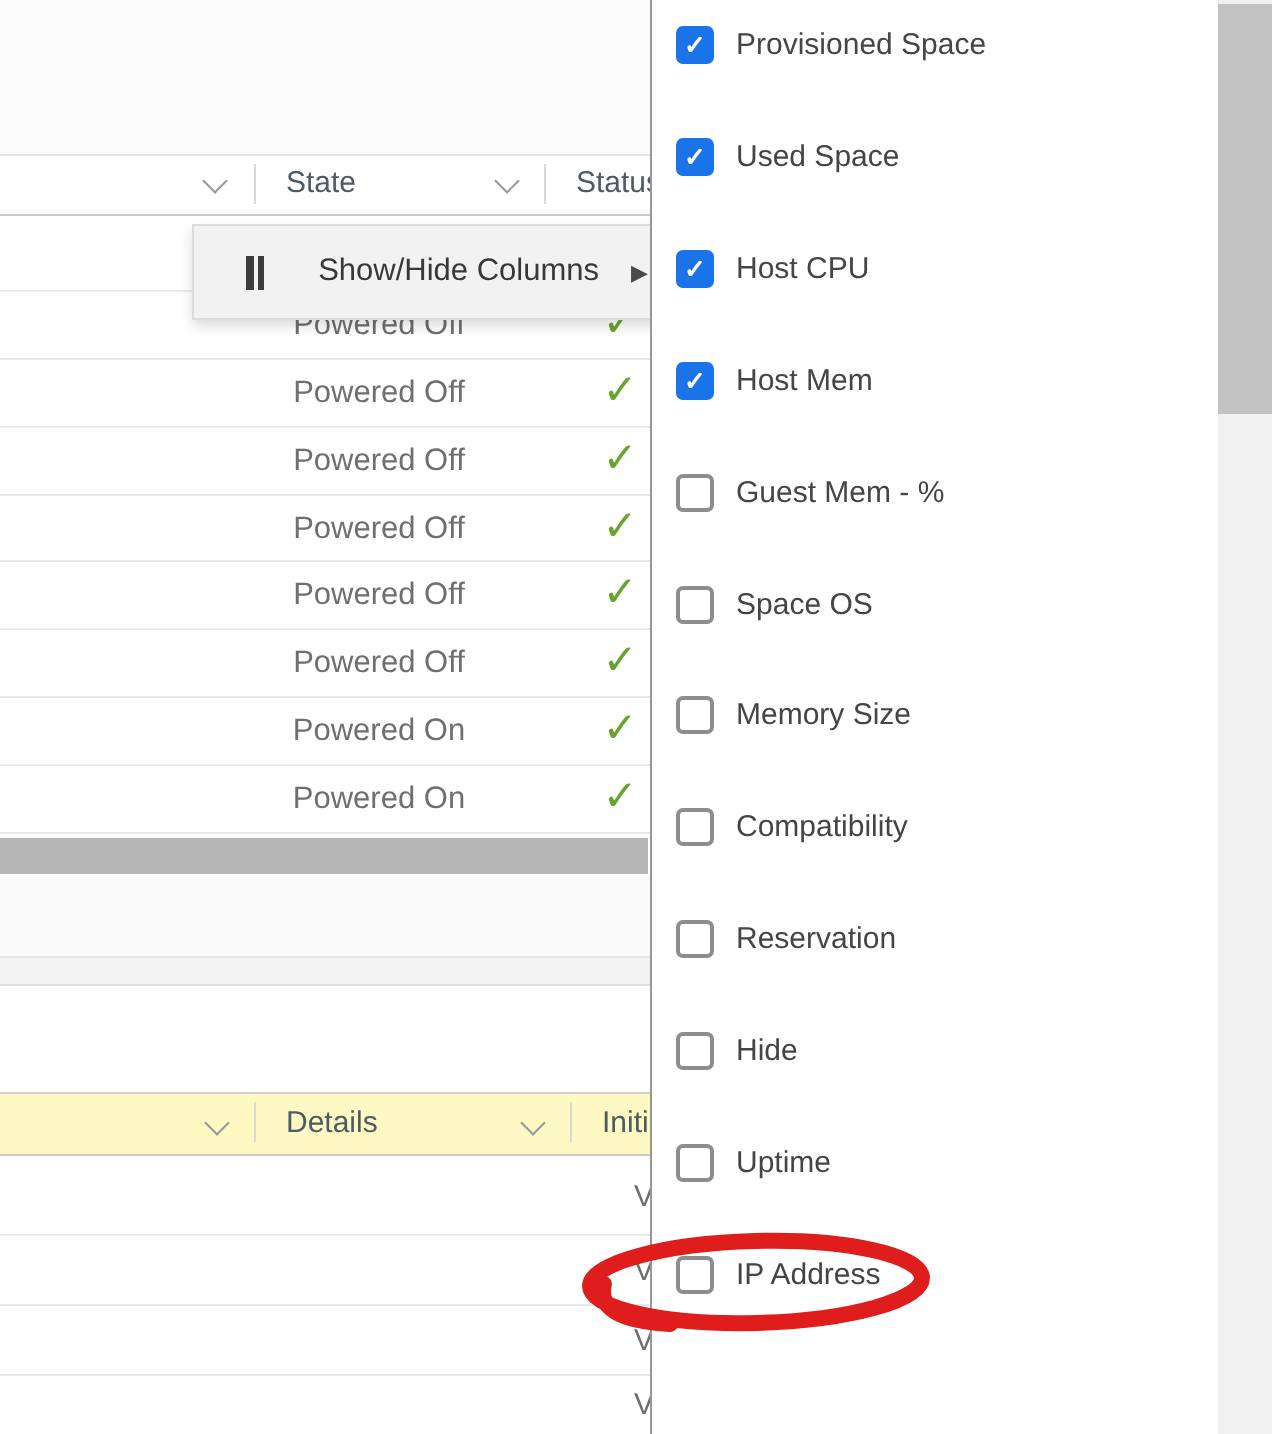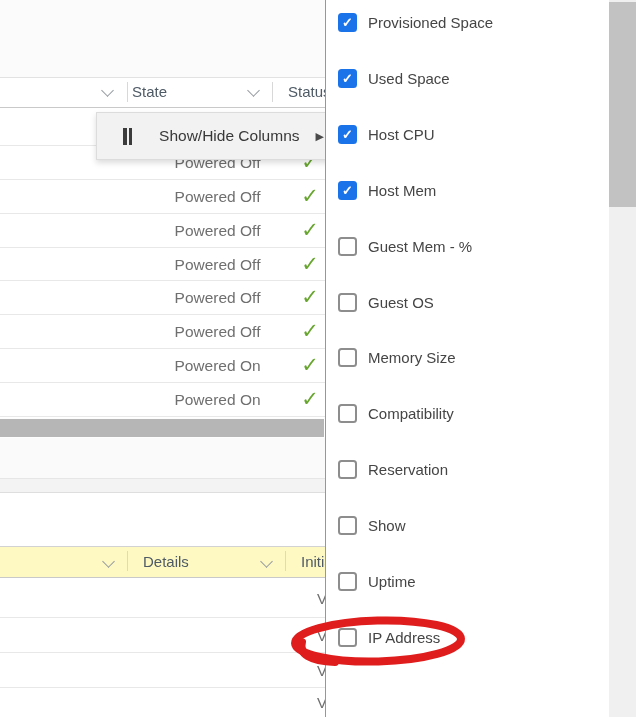--- a/index.html
+++ b/index.html
@@ -12,21 +12,21 @@
   
   .thead{position:absolute;left:0;top:78px;width:330px;height:29px;background:#fff;border-bottom:1px solid #c9c9c9;}
   .th-sep{position:absolute;top:4px;height:20px;width:1px;background:#d8d8d8;}
   .th-label{position:absolute;top:0;line-height:28px;font-size:15px;color:#4e5a65;white-space:nowrap;}
   .chev{display:inline-block;width:8px;height:8px;border-right:1.6px solid #949aa0;border-bottom:1.6px solid #949aa0;transform:rotate(45deg);}
   .th-chev{position:absolute;top:8px;}
 
   
   .tbody{position:absolute;left:0;top:112px;width:330px;}
   .trow{position:relative;width:330px;height:33.9px;border-bottom:1px solid #e8e8e8;box-sizing:border-box;background:#fff;}
-  .state-cell{position:absolute;left:145px;width:145px;top:0;line-height:33px;text-align:center;font-size:15.5px;color:#6f6f6f;}
+  .state-cell{position:absolute;left:117px;width:145px;top:0;line-height:33px;text-align:center;font-size:15.5px;color:#6f6f6f;}
   .check-cell{position:absolute;left:295px;width:30px;top:0;line-height:32px;text-align:center;font-size:21px;color:#67a52e;}
 
   
   .hscroll{position:absolute;left:0;top:418px;width:324px;height:18px;background:#b6b6b6;border-top:1px solid #fdfdfd;border-bottom:1px solid #fdfdfd;}
 
   
   .mid-light{position:absolute;left:0;top:438px;width:326px;height:40px;background:#fafafa;border-bottom:1px solid #e6e6e6;}
   .splitter{position:absolute;left:0;top:479px;width:326px;height:13px;background:#f3f3f3;border-bottom:1px solid #dedede;}
 
   
@@ -63,21 +63,21 @@
 </head>
 <body>
 
 <div class="stage">
 
   <div class="toolbar"></div>
 
   <div class="thead">
     <span class="chev th-chev" style="left:103px"></span>
     <div class="th-sep" style="left:127px"></div>
-    <span class="th-label" style="left:132px">State</span>
+    <span class="th-label" style="left:143px">State</span>
     <span class="chev th-chev" style="left:249px"></span>
     <div class="th-sep" style="left:272px"></div>
     <span class="th-label" style="left:288px">Status</span>
   </div>
 
   <div class="tbody">
       <div class="trow">
         <span class="state-cell"></span>
       </div>
       <div class="trow">
@@ -166,37 +166,37 @@
         <div class="p-item">
           <span class="cb checked" style="background: rgb(26, 115, 232);">✓</span>
           <span class="p-label">Host Mem</span>
         </div>
         <div class="p-item">
           <span class="cb unchecked"></span>
           <span class="p-label">Guest Mem - %</span>
         </div>
         <div class="p-item">
           <span class="cb unchecked"></span>
-          <span class="p-label">Guest OS</span>
+          <span class="p-label">Space OS</span>
         </div>
         <div class="p-item">
           <span class="cb unchecked"></span>
           <span class="p-label">Memory Size</span>
         </div>
         <div class="p-item">
           <span class="cb unchecked"></span>
           <span class="p-label">Compatibility</span>
         </div>
         <div class="p-item">
           <span class="cb unchecked"></span>
           <span class="p-label">Reservation</span>
         </div>
         <div class="p-item">
           <span class="cb unchecked"></span>
-          <span class="p-label">Show</span>
+          <span class="p-label">Hide</span>
         </div>
         <div class="p-item">
           <span class="cb unchecked"></span>
           <span class="p-label">Uptime</span>
         </div>
         <div class="p-item">
           <span class="cb unchecked"></span>
           <span class="p-label">IP Address</span>
         </div>
       </div>

